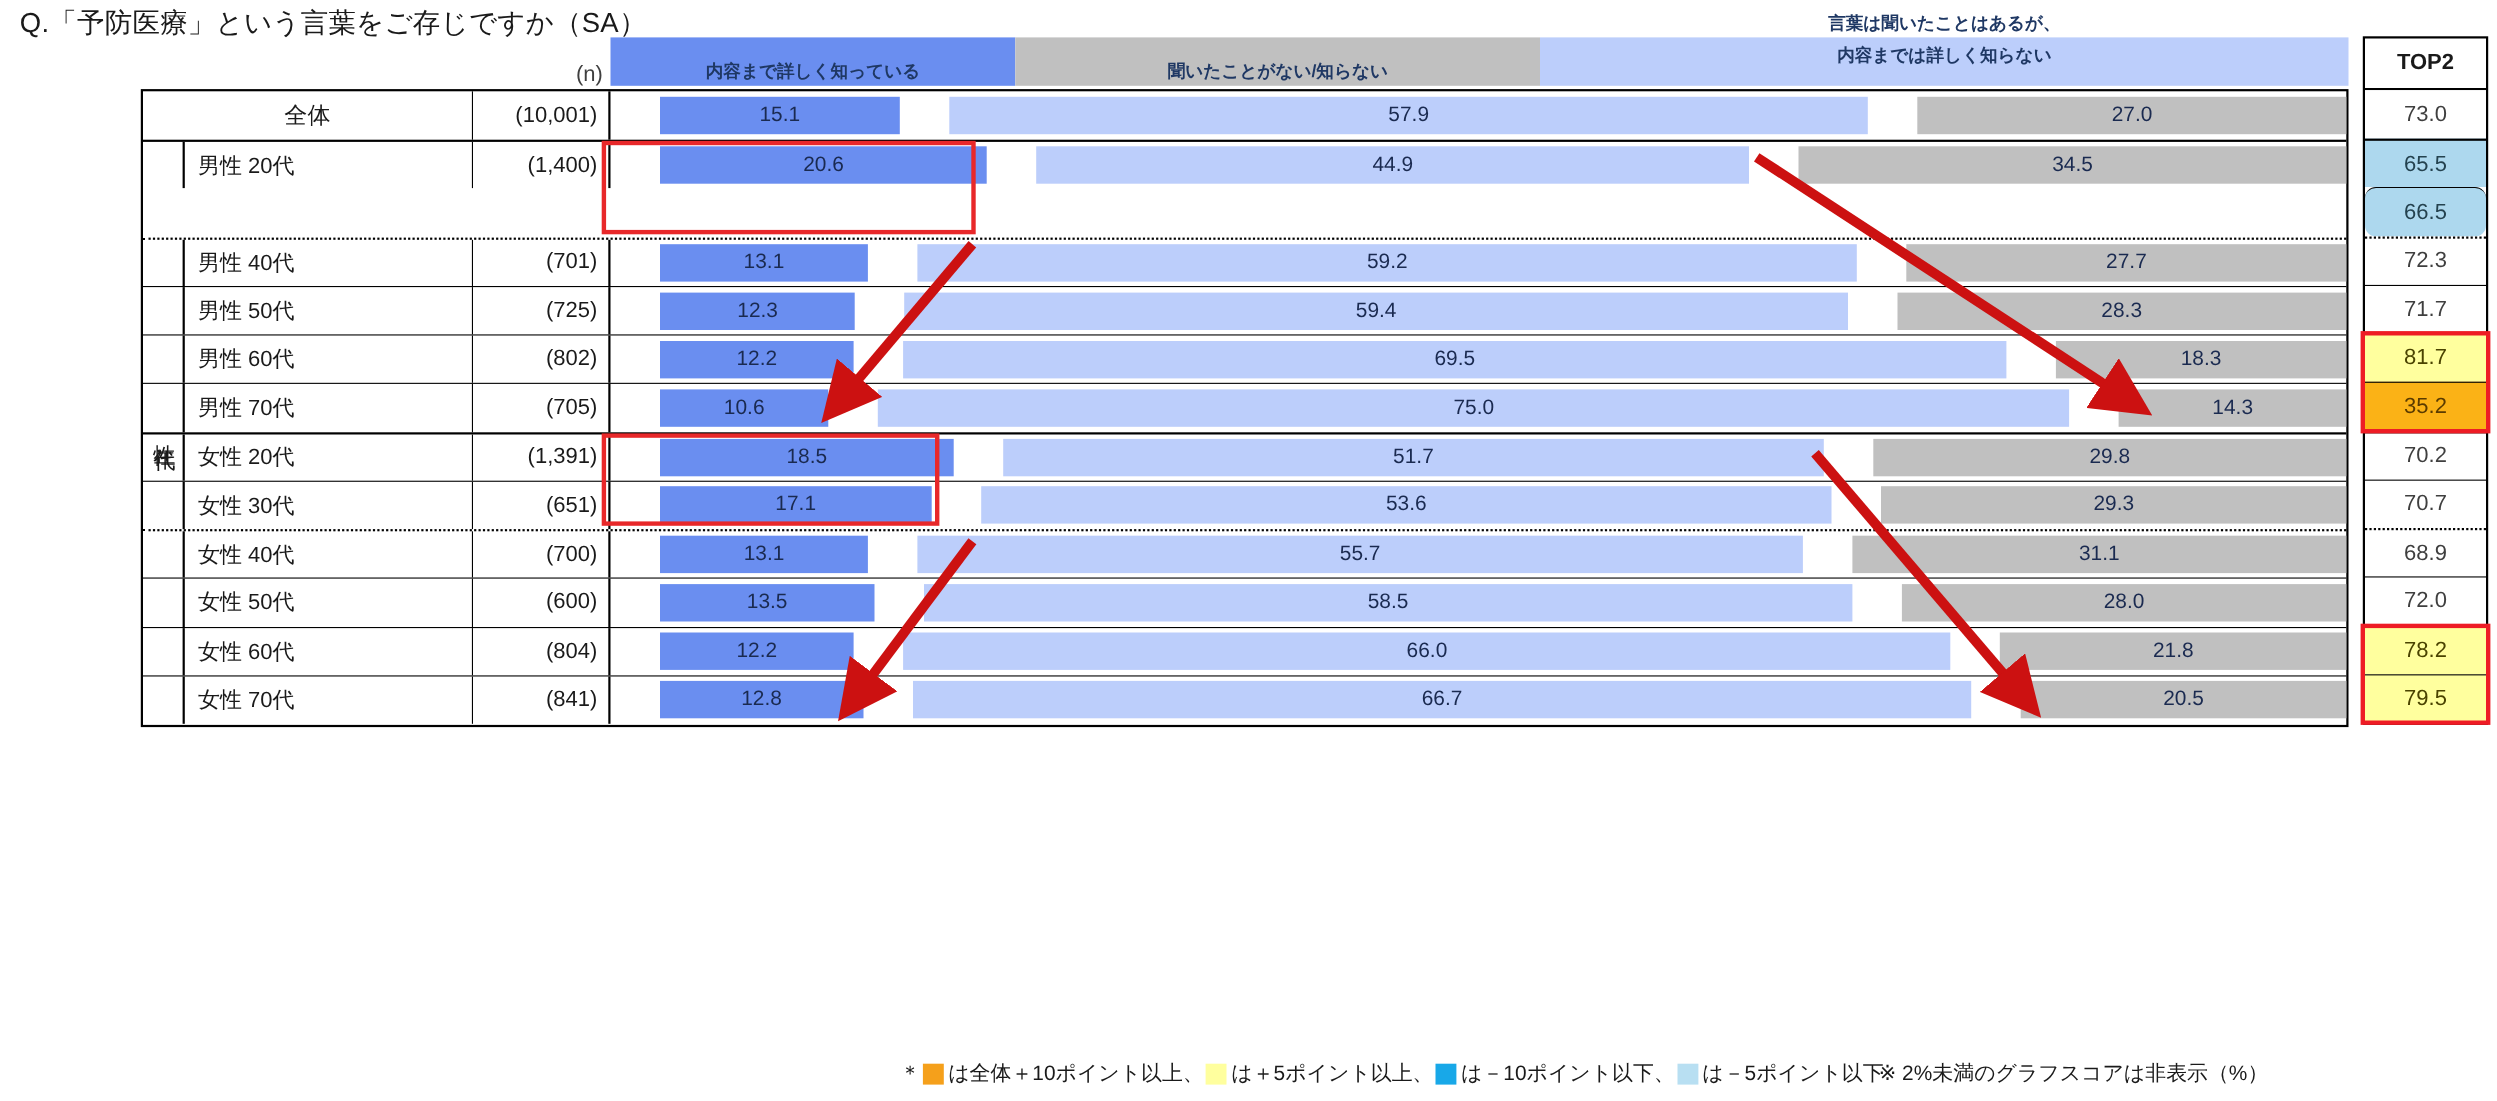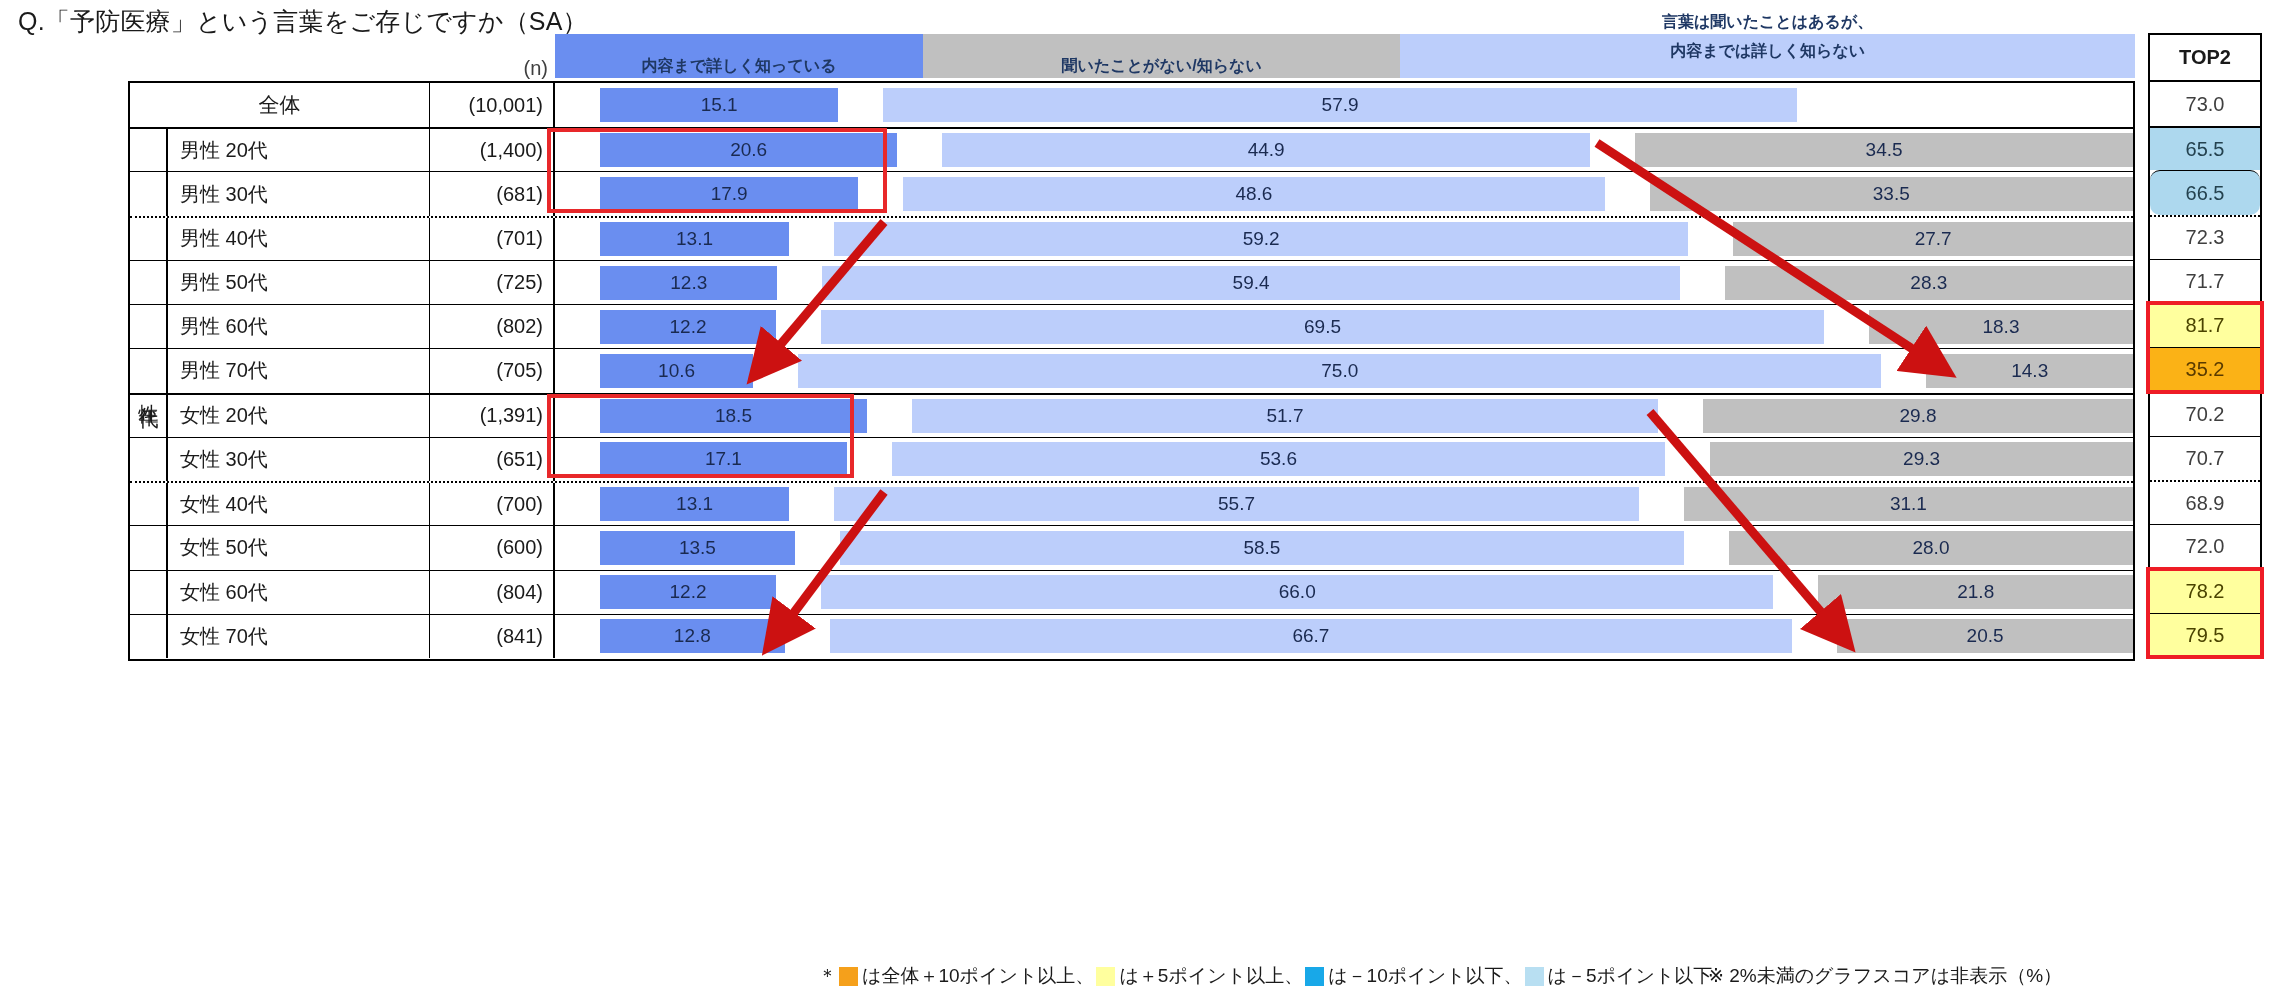--- a/index.html
+++ b/index.html
@@ -215,44 +215,33 @@
   </div>
 
 <div class="row" style="top: 0px; height: 44.2308px;">
       <div class="cell-group" style="border-right: none; width: 0px; flex: 0 0 0px;"></div>
       <div class="cell-label center" style="width: 300px; flex: 0 0 300px;">全体</div>
       <div class="cell-n">(10,001)</div>
       <div class="cell-bar">
         <div class="barwrap">
           <div class="seg s1" style="width: 15.1%;">15.1</div>
           <div class="seg s2" style="width: 57.9%;">57.9</div>
+          <div class="seg s3" style="width: 27%;">27.0</div>
         </div>
       </div>
     </div>
     <div class="row sep-thick" style="top: 44.2308px; height: 44.2308px;">
       <div class="cell-group"></div>
       <div class="cell-label">男性 20代</div>
       <div class="cell-n">(1,400)</div>
       <div class="cell-bar">
         <div class="barwrap">
           <div class="seg s1" style="width: 20.6%;">20.6</div>
           <div class="seg s2" style="width: 44.9%;">44.9</div>
           <div class="seg s3" style="width: 34.5%;">34.5</div>
-        </div>
-      </div>
-    </div>
-    <div class="row sep-solid" style="top: 88.4615px; height: 44.2308px;">
-      <div class="cell-group"></div>
-      <div class="cell-label">男性 30代</div>
-      <div class="cell-n">(681)</div>
-      <div class="cell-bar">
-        <div class="barwrap">
-          <div class="seg s1" style="width: 17.9%;">17.9</div>
-          <div class="seg s2" style="width: 48.6%;">48.6</div>
-          <div class="seg s3" style="width: 33.5%;">33.5</div>
         </div>
       </div>
     </div>
     <div class="row sep-dotted" style="top: 132.692px; height: 44.2308px;">
       <div class="cell-group"></div>
       <div class="cell-label">男性 40代</div>
       <div class="cell-n">(701)</div>
       <div class="cell-bar">
         <div class="barwrap">
           <div class="seg s1" style="width: 13.1%;">13.1</div>

